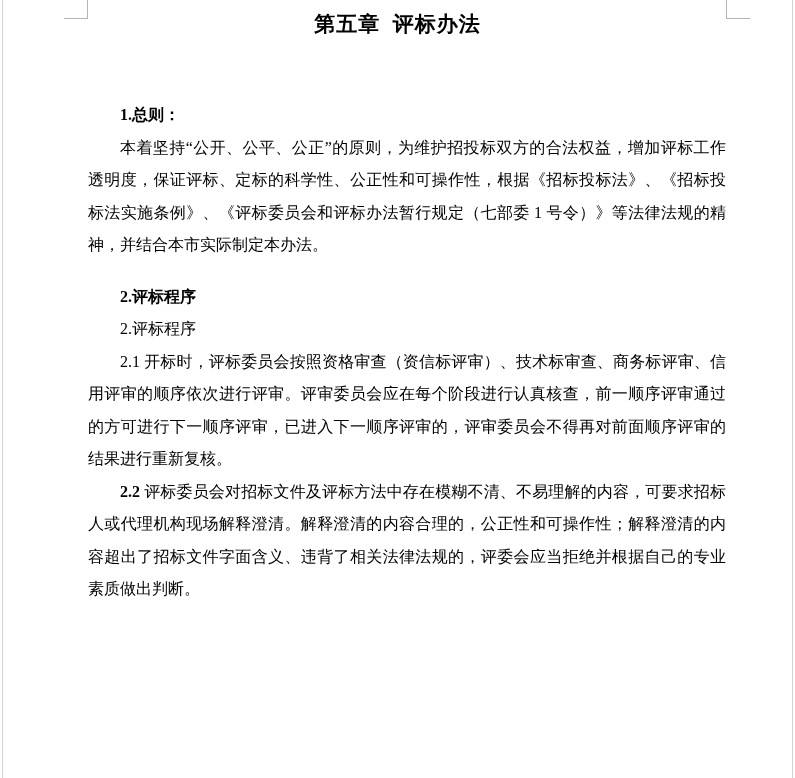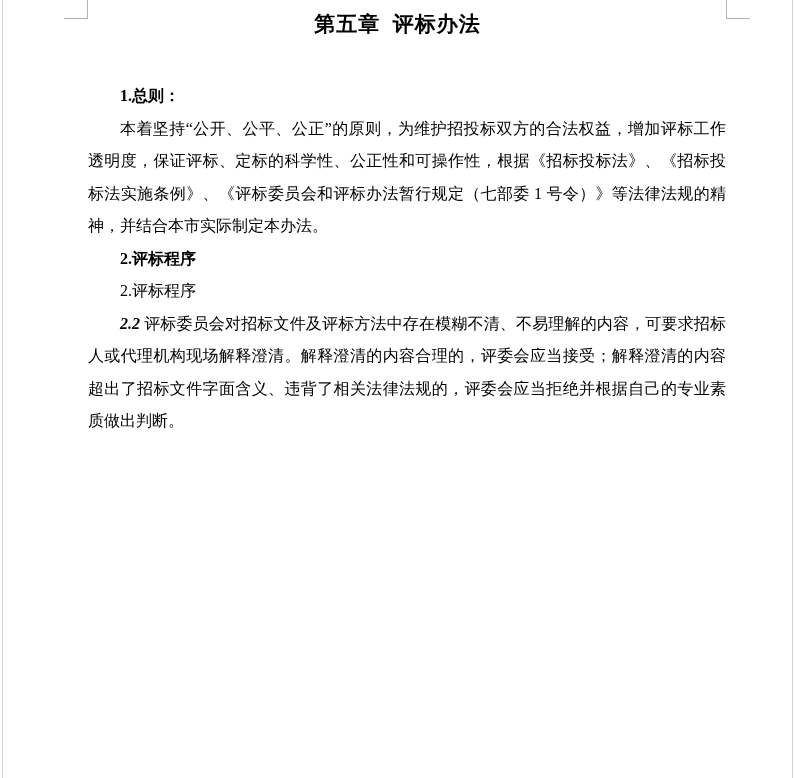--- a/index.html
+++ b/index.html
@@ -64,37 +64,38 @@
   .content p {
     margin: 0;
     font-size: 16px;
     line-height: 32.5px;
     text-align: justify;
     text-indent: 2em;
     word-break: break-all;
   }
   .content p.h {
     font-weight: bold;
+    margin-top: 19px;
   }
   .bold-run {
     font-weight: bold;
-    font-style: italic;
   }
 </style>
 </head>
 <body>
 
 <div class="page">
   <div class="edge edge-left"></div>
   <div class="edge edge-right"></div>
   <div class="crop crop-left"></div>
   <div class="crop crop-right"></div>
 
   <h1 class="title">第五章  评标办法</h1>
 
   <div class="content">
     <p class="h">1.总则：</p>
     <p>本着坚持“公开、公平、公正”的原则，为维护招投标双方的合法权益，增加评标工作透明度，保证评标、定标的科学性、公正性和可操作性，根据《招标投标法》、《招标投标法实施条例》、《评标委员会和评标办法暂行规定（七部委 1 号令）》等法律法规的精神，并结合本市实际制定本办法。</p>
     <p class="h">2.评标程序</p>
     <p>2.评标程序</p>
-    <p><span class="bold-run">2.2</span><span> 评标委员会对招标文件及评标方法中存在模糊不清、不易理解的内容，可要求招标人或代理机构现场解释澄清。解释澄清的内容合理的，评委会应当接受；解释澄清的内容超出了招标文件字面含义、违背了相关法律法规的，评委会应当拒绝并根据自己的专业素质做出判断。</span></p>
+    <p>2.1 开标时，评标委员会按照资格审查（资信标评审）、技术标审查、商务标评审、信用评审的顺序依次进行评审。评审委员会应在每个阶段进行认真核查，前一顺序评审通过的方可进行下一顺序评审，已进入下一顺序评审的，评审委员会不得再对前面顺序评审的结果进行重新复核。</p>
+    <p><span class="bold-run">2.2</span><span> 评标委员会对招标文件及评标方法中存在模糊不清、不易理解的内容，可要求招标人或代理机构现场解释澄清。解释澄清的内容合理的，公正性和可操作性；解释澄清的内容超出了招标文件字面含义、违背了相关法律法规的，评委会应当拒绝并根据自己的专业素质做出判断。</span></p>
   </div>
 </div>
 
 </body></html>

